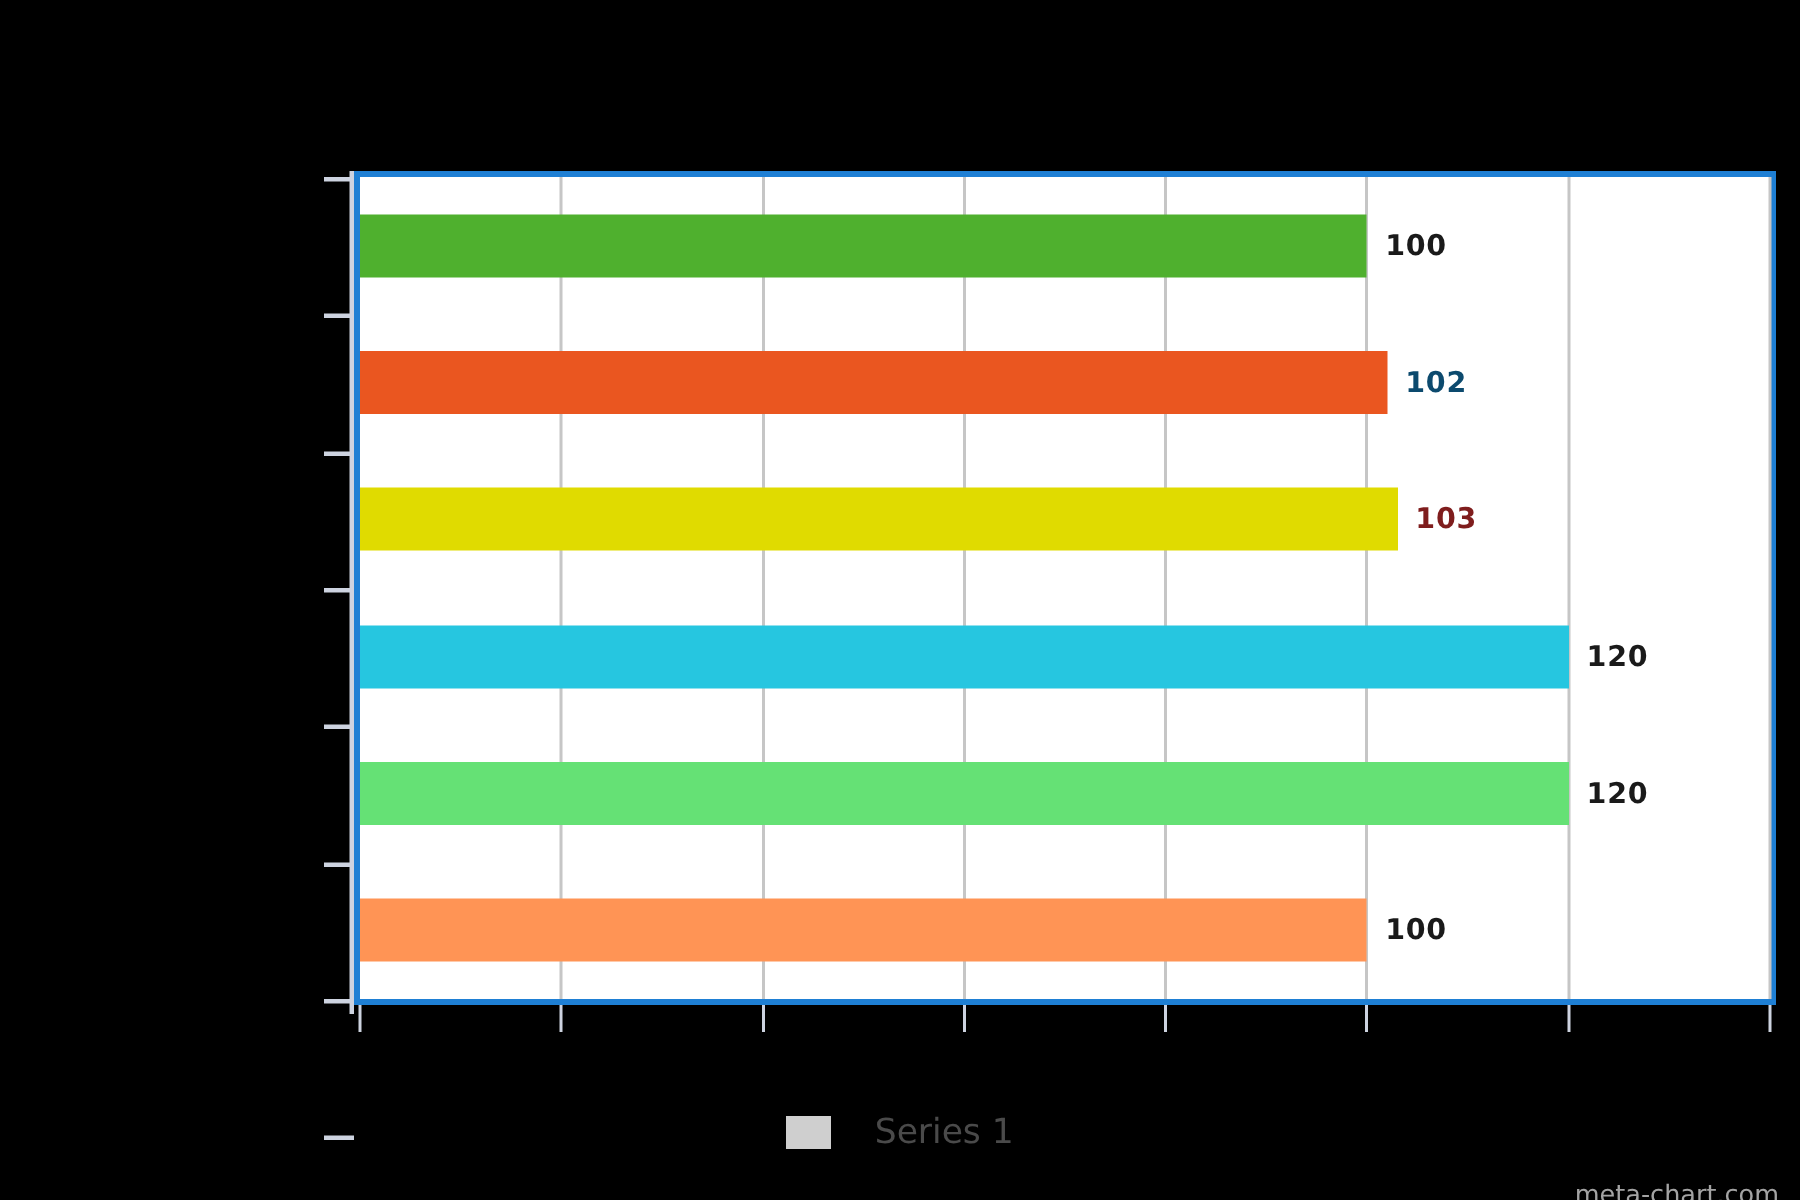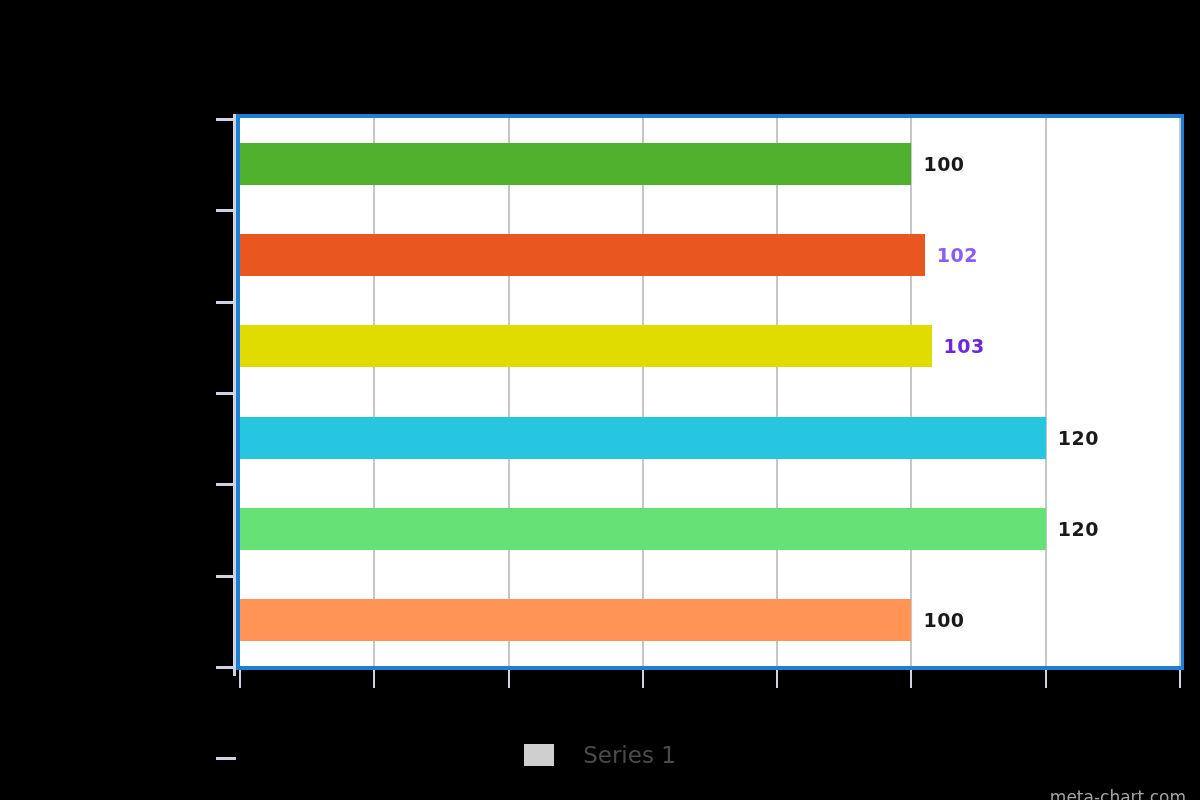--- a/index.html
+++ b/index.html
@@ -151,23 +151,23 @@
           <div class="gridline" style="left: 401.857px; background: rgb(198, 198, 198);"></div>
           <div class="gridline" style="left: 536.143px; background: rgb(198, 198, 198);"></div>
           <div class="gridline" style="left: 670.429px; background: rgb(198, 198, 198);"></div>
           <div class="gridline" style="left: 804.714px; background: rgb(198, 198, 198);"></div>
           <div class="gridline" style="left: 939px; background: rgb(198, 198, 198);"></div>
         </div>
       <div id="bars">
           <div class="bar" style="top: 24.6667px; width: 671.429px; background: rgb(79, 176, 46);"></div>
           <div class="bar-label" style="top: 24.6667px; left: 683.429px; color: rgb(26, 26, 26);">100</div>
           <div class="bar" style="top: 116px; width: 684.857px; background: rgb(234, 86, 32);"></div>
-          <div class="bar-label" style="top: 116px; left: 696.857px; color: #8b5cf6;">102</div>
+          <div class="bar-label" style="top: 116px; left: 696.857px; color: #0c4a6e;">102</div>
           <div class="bar" style="top: 207.333px; width: 691.571px; background: rgb(224, 219, 0);"></div>
-          <div class="bar-label" style="top: 207.333px; left: 703.571px; color: #6d28d9;">103</div>
+          <div class="bar-label" style="top: 207.333px; left: 703.571px; color: #7f1d1d;">103</div>
           <div class="bar" style="top: 298.667px; width: 805.714px; background: rgb(38, 198, 224);"></div>
           <div class="bar-label" style="top: 298.667px; left: 817.714px; color: rgb(26, 26, 26);">120</div>
           <div class="bar" style="top: 390px; width: 805.714px; background: rgb(101, 225, 117);"></div>
           <div class="bar-label" style="top: 390px; left: 817.714px; color: rgb(26, 26, 26);">120</div>
           <div class="bar" style="top: 481.333px; width: 671.429px; background: rgb(255, 148, 85);"></div>
           <div class="bar-label" style="top: 481.333px; left: 683.429px; color: rgb(26, 26, 26);">100</div>
         </div>
     </div>
   </div>
 

